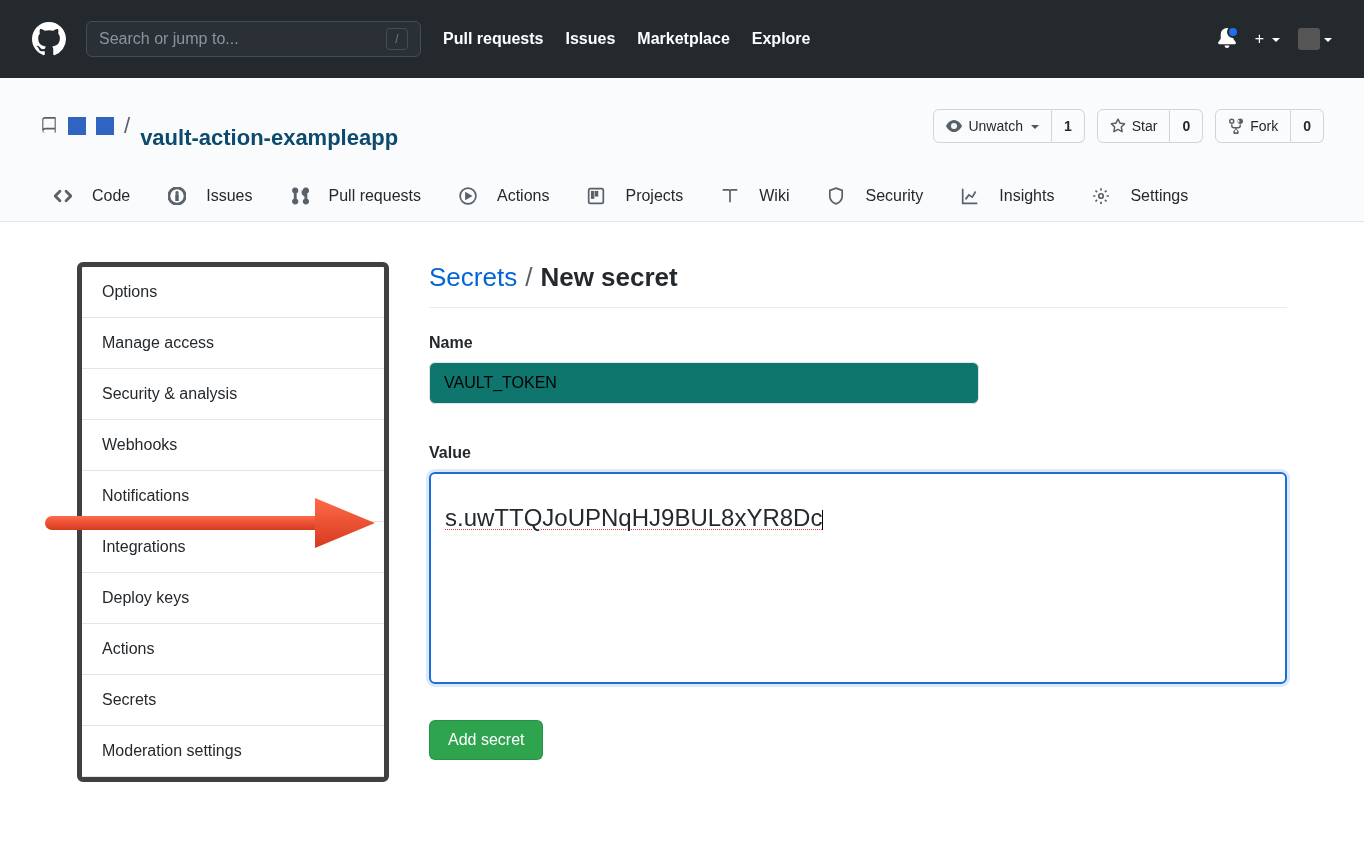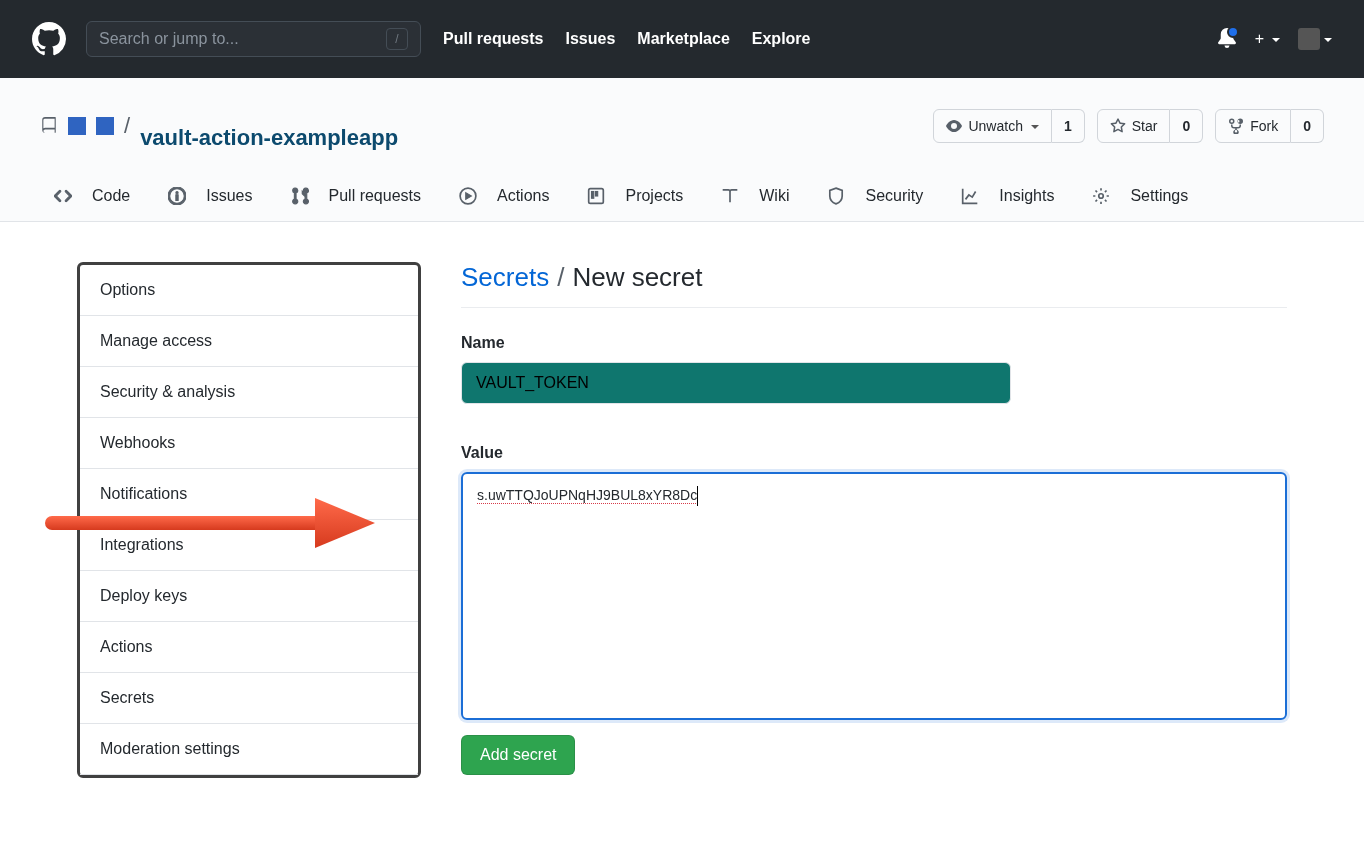--- a/index.html
+++ b/index.html
@@ -38,36 +38,36 @@
   .btn svg { fill:#586069; }
   .btn .drop-caret::after{ content:""; display:inline-block; border:4px solid transparent; border-top-color:#555; margin-left:2px; transform:translateY(2px);}
 
   .repo-tabs { display:flex; gap:10px; margin-top:26px; }
   .tab { padding:10px 14px 16px; display:flex; align-items:center; gap:20px; color:#24292e; font-size:16px; cursor:pointer; }
   .tab svg { fill:#586069; stroke:#586069; }
   .tab .label { white-space:nowrap; }
 
   
   .container { max-width:1290px; margin: 0 auto; padding:40px; display:flex; gap:40px; }
-  .sidebar { width:344px; border:3px solid #404040; border-radius:6px; height:fit-content;}
+  .sidebar { width:312px; border:5px solid #404040; border-radius:6px; height:fit-content;}
   .side-item { padding:16px 20px; border-bottom:1px solid #e1e4e8; font-size:16px; cursor:pointer; position:relative;}
   .side-item:last-child{ border-bottom:none; }
 
   .main { flex:1; }
   .crumb-title { font-size:26px; padding-bottom:14px; border-bottom:1px solid #eaecef; display:flex; gap:8px; }
   .crumb-title .link{ color:#0366d6; font-weight:400;}
   .crumb-title .slash{ color:#586069; font-weight:400;}
-  .crumb-title .current{ color:#24292e; font-weight:400;}
+  .crumb-title .current{ color:#24292e; font-weight:700;}
 
   .field-label { font-weight:600; font-size:16px; margin-top:26px; margin-bottom:10px; }
   .name-input { width:550px; height:42px; border:1px solid #e1e4e8; border-radius:6px; padding:0 14px; font-size:16px; background:#0f766e; }
-  .value-textarea { width:100%; height:248px; border:2px solid #1b6ed6; border-radius:6px; padding:12px 14px; font-size:14px; font-family:-apple-system, BlinkMacSystemFont, sans-serif; outline:none; box-shadow:0 0 0 3px rgba(27,110,214,.15); resize:both; line-height:1.3;}
+  .value-textarea { width:100%; height:212px; border:2px solid #1b6ed6; border-radius:6px; padding:28px 14px; font-size:24px; font-family:-apple-system, BlinkMacSystemFont, sans-serif; outline:none; box-shadow:0 0 0 3px rgba(27,110,214,.15); resize:both; line-height:1.3;}
   .value-textarea .first-line{ text-decoration: underline dotted #d73a49; text-decoration-thickness:1px; text-underline-offset:3px;}
 
-  .submit-btn { margin-top:15px; background:#2ea44f; color:#fff; border:1px solid rgba(27,31,35,.15); border-radius:6px; height:40px; padding:0 18px; font-size:16px; font-weight:500; cursor:pointer;}
+  .submit-btn { margin-top:36px; background:#2ea44f; color:#fff; border:1px solid rgba(27,31,35,.15); border-radius:6px; height:40px; padding:0 18px; font-size:16px; font-weight:500; cursor:pointer;}
 
   .arrow-annotation { position:absolute; pointer-events:none; }
 
   .octicon { display:inline-flex; }
 </style>
 </head>
 <body>
 
 <div class="gh-header">
   <span class="gh-logo octicon">

